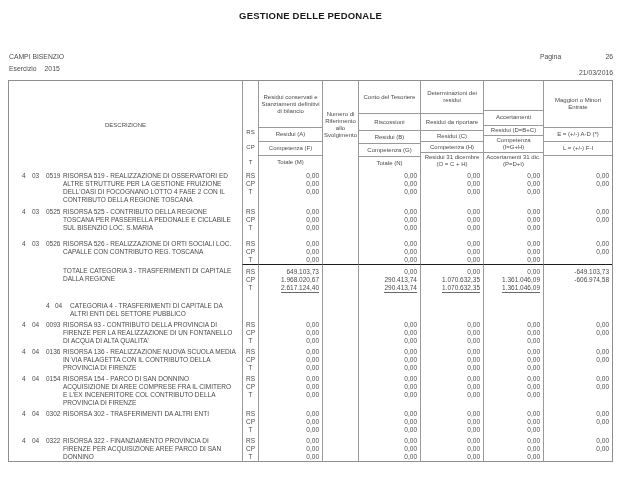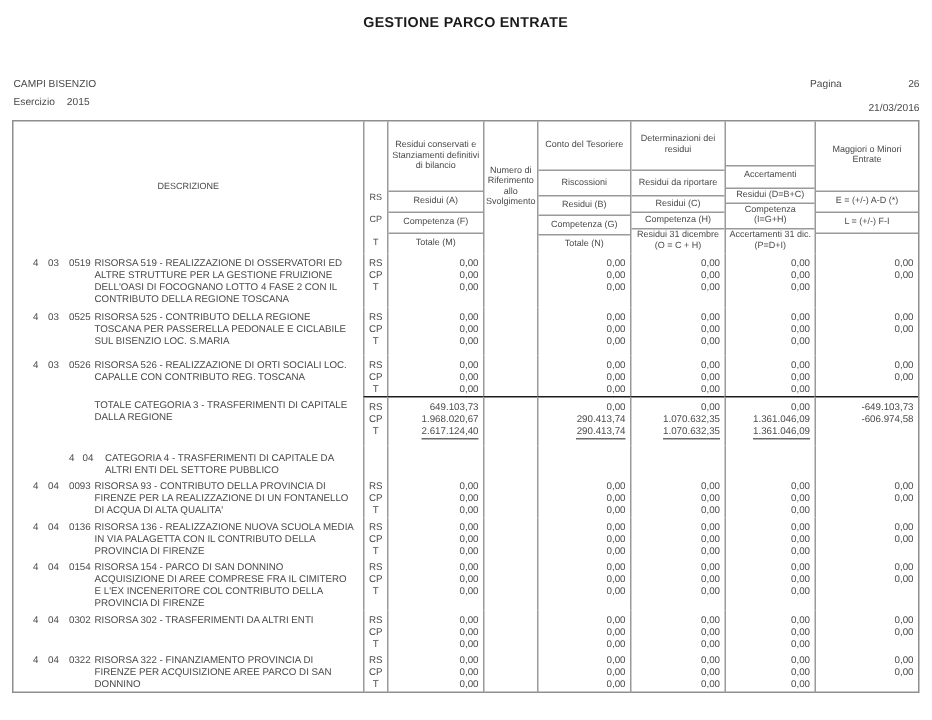--- a/index.html
+++ b/index.html
@@ -46,21 +46,21 @@
   .cat-desc .code1{width:9px;} .cat-desc .code2{width:15px;}
   
   .tot > div{border-top:1.5px solid #1c1c1c;}
   .tot > .w-desc{border-top:none;}
   .tot .u{display:inline-block;border-bottom:1px solid #6a6a6a;padding-bottom:0px;}
   .filler{flex:1;}
 </style>
 </head>
 <body>
 
-<div class="doc-title">GESTIONE PARCO ENTRATE</div>
+<div class="doc-title">GESTIONE DELLE PEDONALE</div>
 
 <div class="meta m-entity">CAMPI BISENZIO</div>
 <div class="meta m-eserc"><span>Esercizio</span><span class="val">2015</span></div>
 <div class="meta m-pagina">
     <span>Pagina</span>
     <span>26</span>
   </div>
 <div class="meta m-date">21/03/2016</div>
 
 <div class="tbl">

